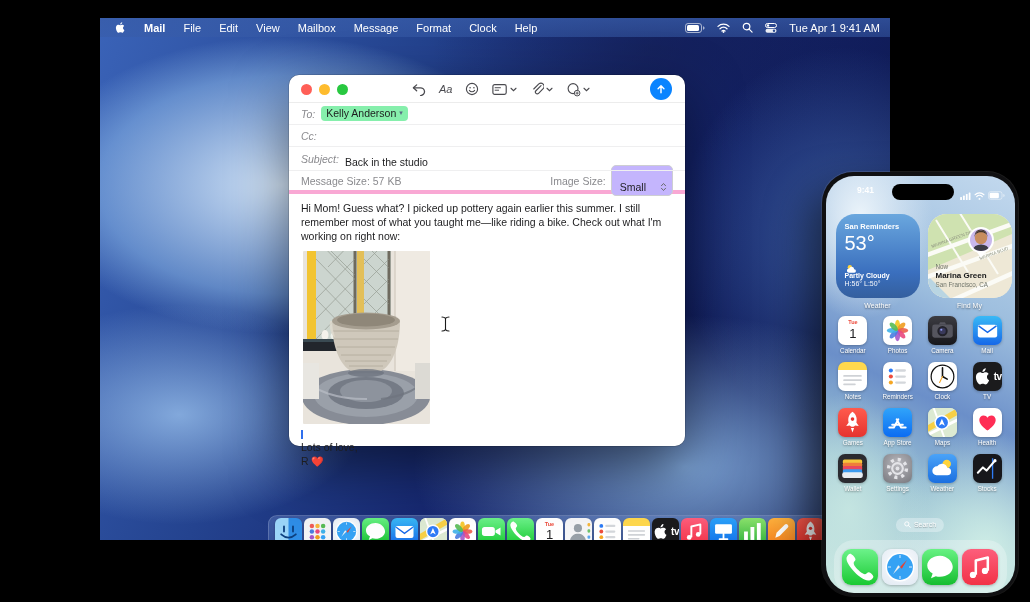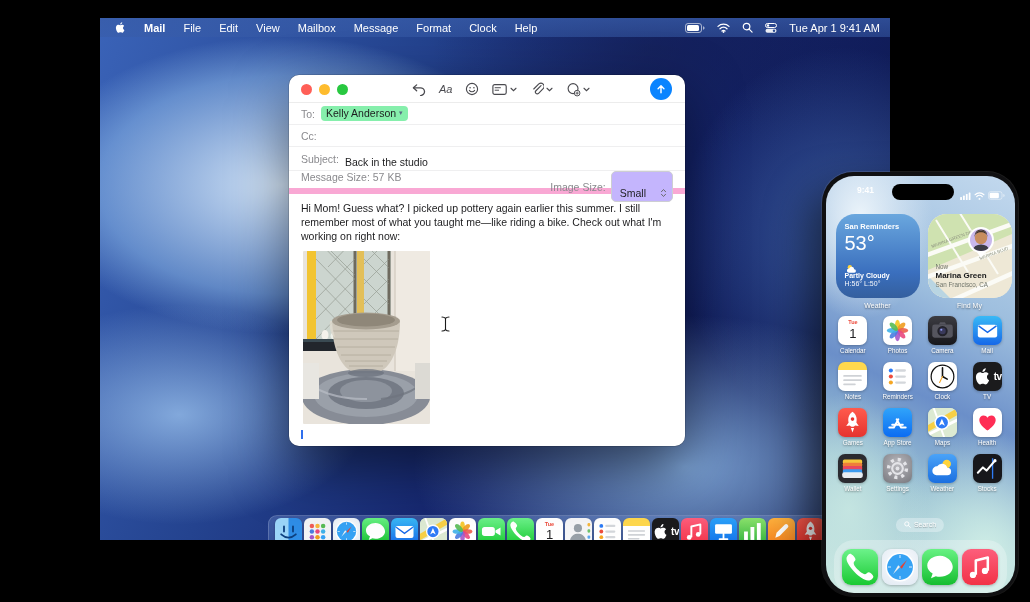--- a/index.html
+++ b/index.html
@@ -86,25 +86,25 @@
   .traffic i { width:11px; height:11px; border-radius:50%; display:block; }
   .tl-red{background:#ff5f57;} .tl-yellow{background:#febc2e;} .tl-green{background:#28c840;}
   .mw-tools { position:absolute; left:122px; top:4px; display:flex; align-items:center; gap:13px; height:20px; }
   .mw-tools .tbtn { display:flex; align-items:center; gap:2px; color:#4a4a4f;font-style:italic; }
   .mw-tools svg { display:block; }
   .aa-label { font-size:11px; color:#4a4a4f; }
   .send-btn { position:absolute; right:13px; top:3px; width:22px; height:22px; border-radius:50%;
     background:#0a84ff; display:flex; align-items:center; justify-content:center; }
   .field-row { position:relative; display:flex; align-items:center; height:22px; padding:0 12px; border-bottom:1px solid #efeff0; }
   .field-row.subject { height:24px; }
-  .f-label { color:#8a8a8e; margin-right:6px; }
+  .f-label { color:#8a8a8e; margin-right:6px;font-style:italic; }
   .token { background:#86efac; border-radius:4px; padding:1px 5px 2px; color:#1c1c1e; display:flex; align-items:center; gap:3px; }
   .token .chev { font-size:7px; color:#5a6b85; }
   .subject-value { color:#1d1d1f;margin-top:7px; }
-  .size-row { height:23px; border-bottom:6px solid #f9a8d4; display:flex; align-items:flex-start; padding:0 12px; color:#8a8a8e; }
+  .size-row { height:23px; border-bottom:4px solid #f9a8d4; display:flex; align-items:center; padding:0 12px; color:#8a8a8e; }
   .size-row .right { margin-left:auto; display:flex; align-items:center; gap:5px; }
   .select-box { border:1px solid #cdced2; border-radius:5px; background:#c4b5fd; color:#1d1d1f;
     display:flex; align-items:center; gap:14px; padding:15px 5px 2px 8px; min-width:62px; }
   .select-box .arrows { display:flex; flex-direction:column; line-height:0; }
   .mail-body { padding:8px 12px 0; line-height:1.32; }
   .photo { margin:7px 2px 6px; width:127px; height:173px; border-radius:1px; overflow:hidden; display:block; }
   .caret-line { height:10px; display:flex; align-items:center; }
   .caret { width:1.5px; height:9px; background:#2f6fed; display:inline-block; }
   .closing { line-height:1.35; }
   .heart { color:#ff3b30; font-size:10px; }
@@ -543,20 +543,24 @@
           <path d="M30 80h66M31 88h64M34 96h58M38 104h50M42 110h42M46 115h34"></path>
         </g>
         <ellipse cx="63" cy="70" rx="34" ry="8.5" fill="#a59d8f"></ellipse>
         <ellipse cx="63" cy="69" rx="29" ry="6.5" fill="#8f8779"></ellipse>
         <path d="M29 70q0 8 3 16c-4-1-6-10-5-16z" fill="#e0dacd" opacity=".8"></path>
         <ellipse cx="63" cy="122" rx="18" ry="4" fill="#6e7480" opacity=".8"></ellipse>
       </svg>
       <div class="caret-line">
           <span class="caret"></span>
         </div>
+      <div class="closing">
+        <div>Lots of love,</div>
+        <div><span>R</span> <span class="heart">❤️</span></div>
+      </div>
     </div>
   </div>
 
   <span class="ibeam">
     <svg width="9" height="16" viewBox="0 0 9 16">
         <path d="M1 1c1.8 0 2.8.6 3.5 1.4C5.2 1.6 6.2 1 8 1M1 15c1.8 0 2.8-.6 3.5-1.4.7.8 1.7 1.4 3.5 1.4M4.5 2.2v11.6" stroke="#1a1a1a" stroke-width="1.1" fill="none" stroke-linecap="round"></path>
       </svg>
   </span>
 
   <div class="iphone">

